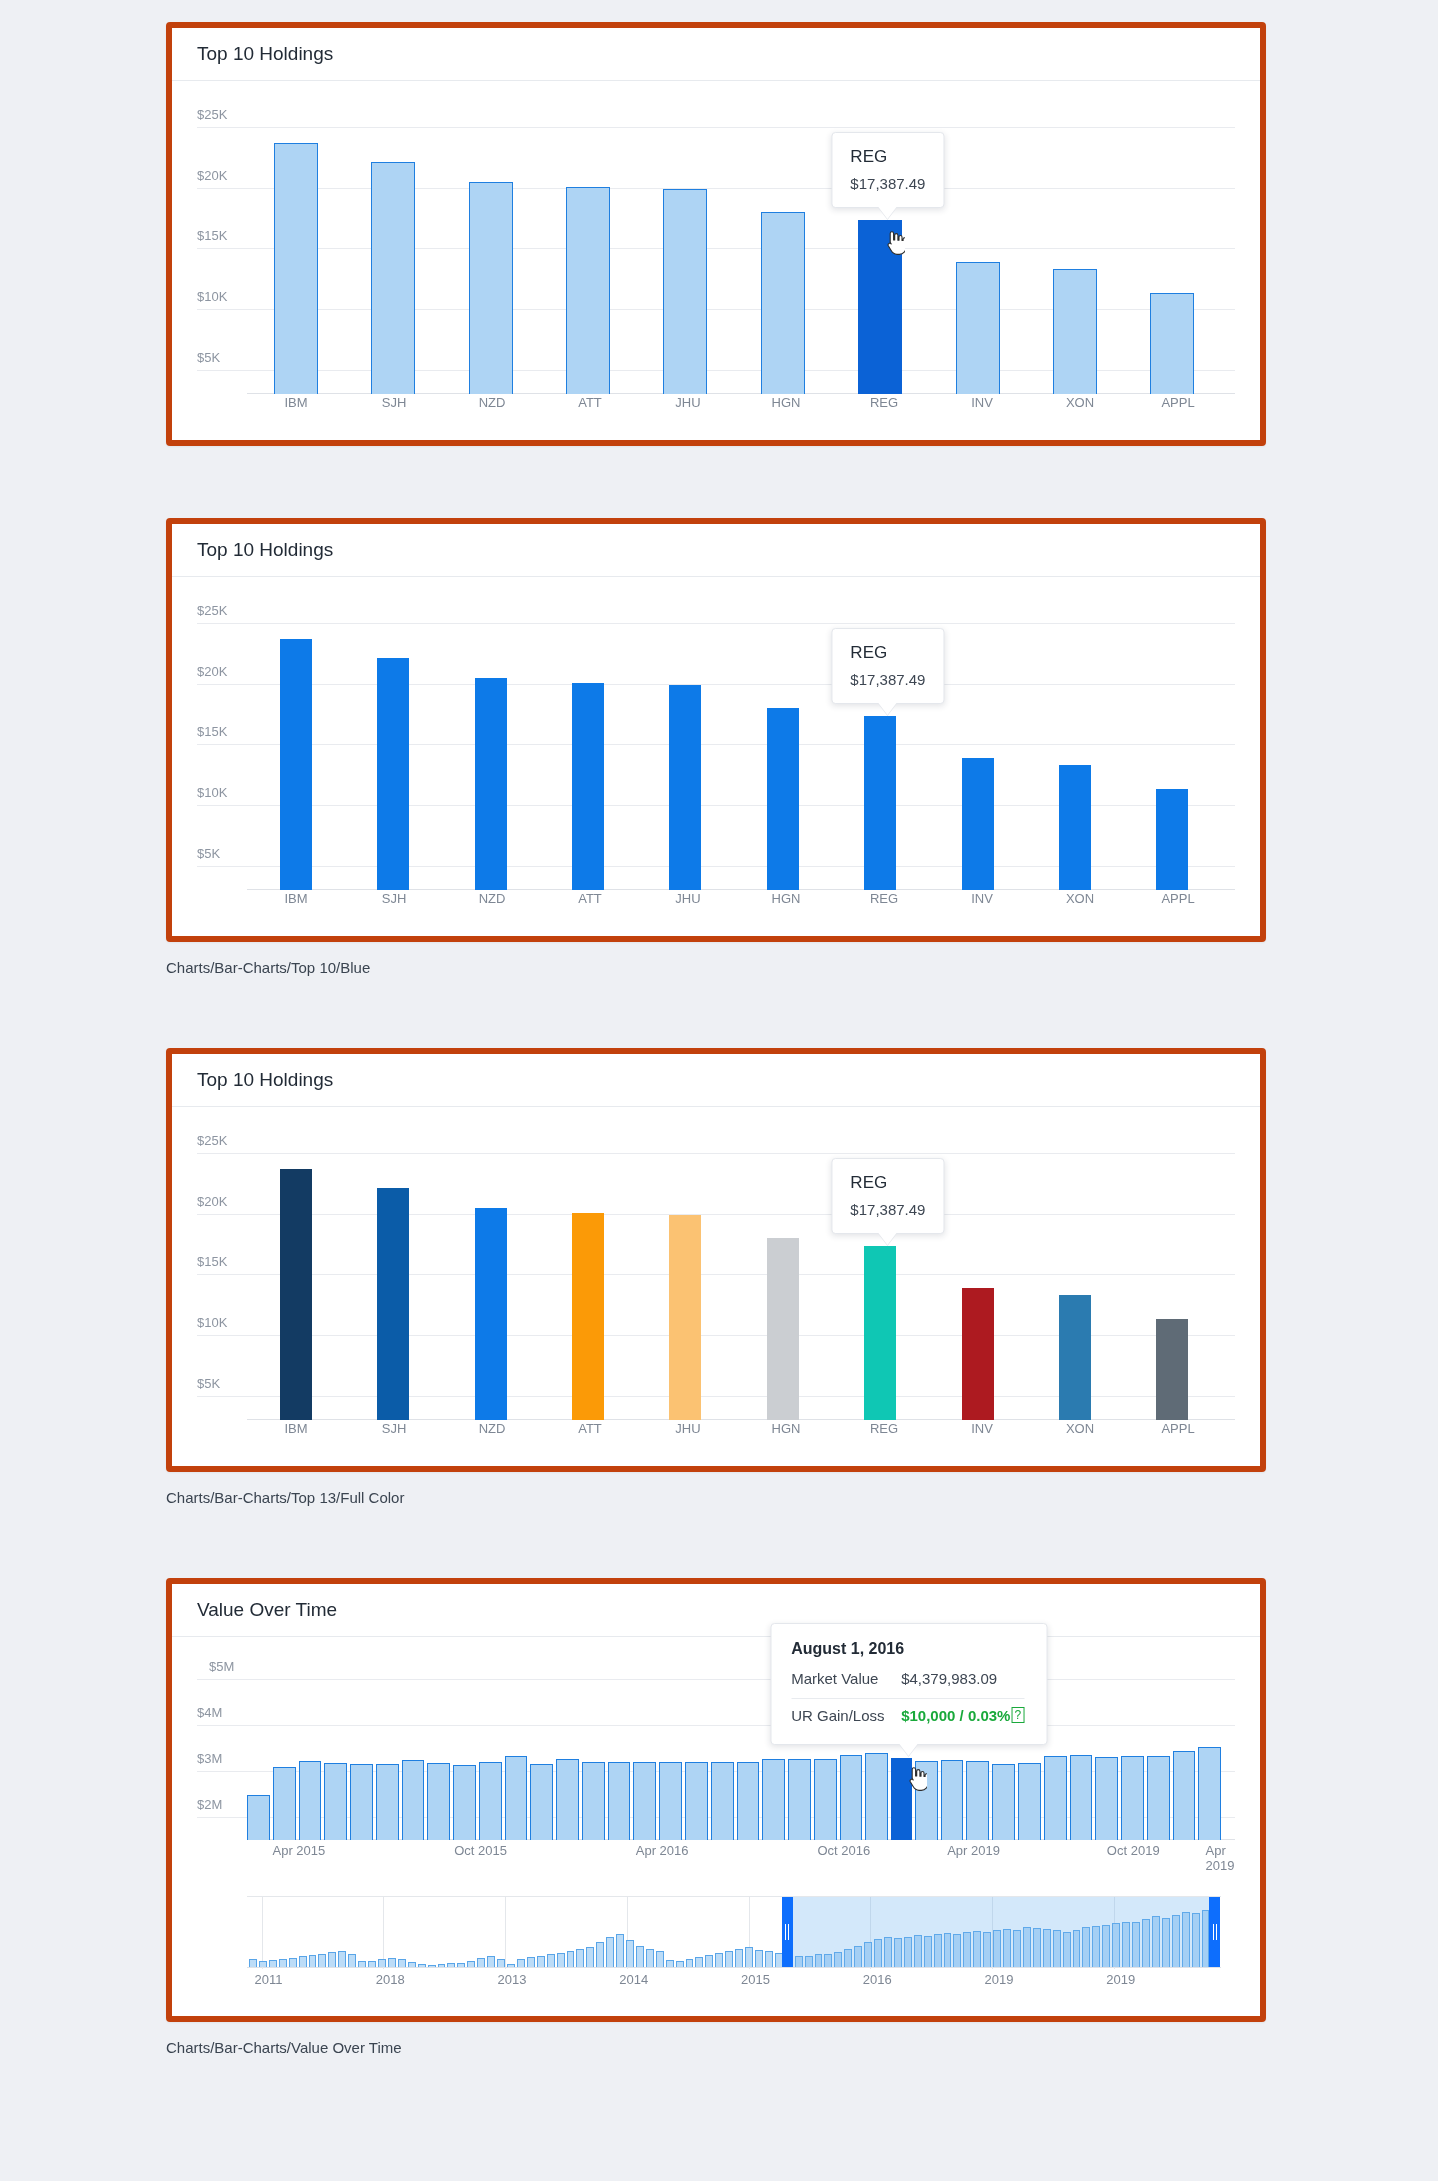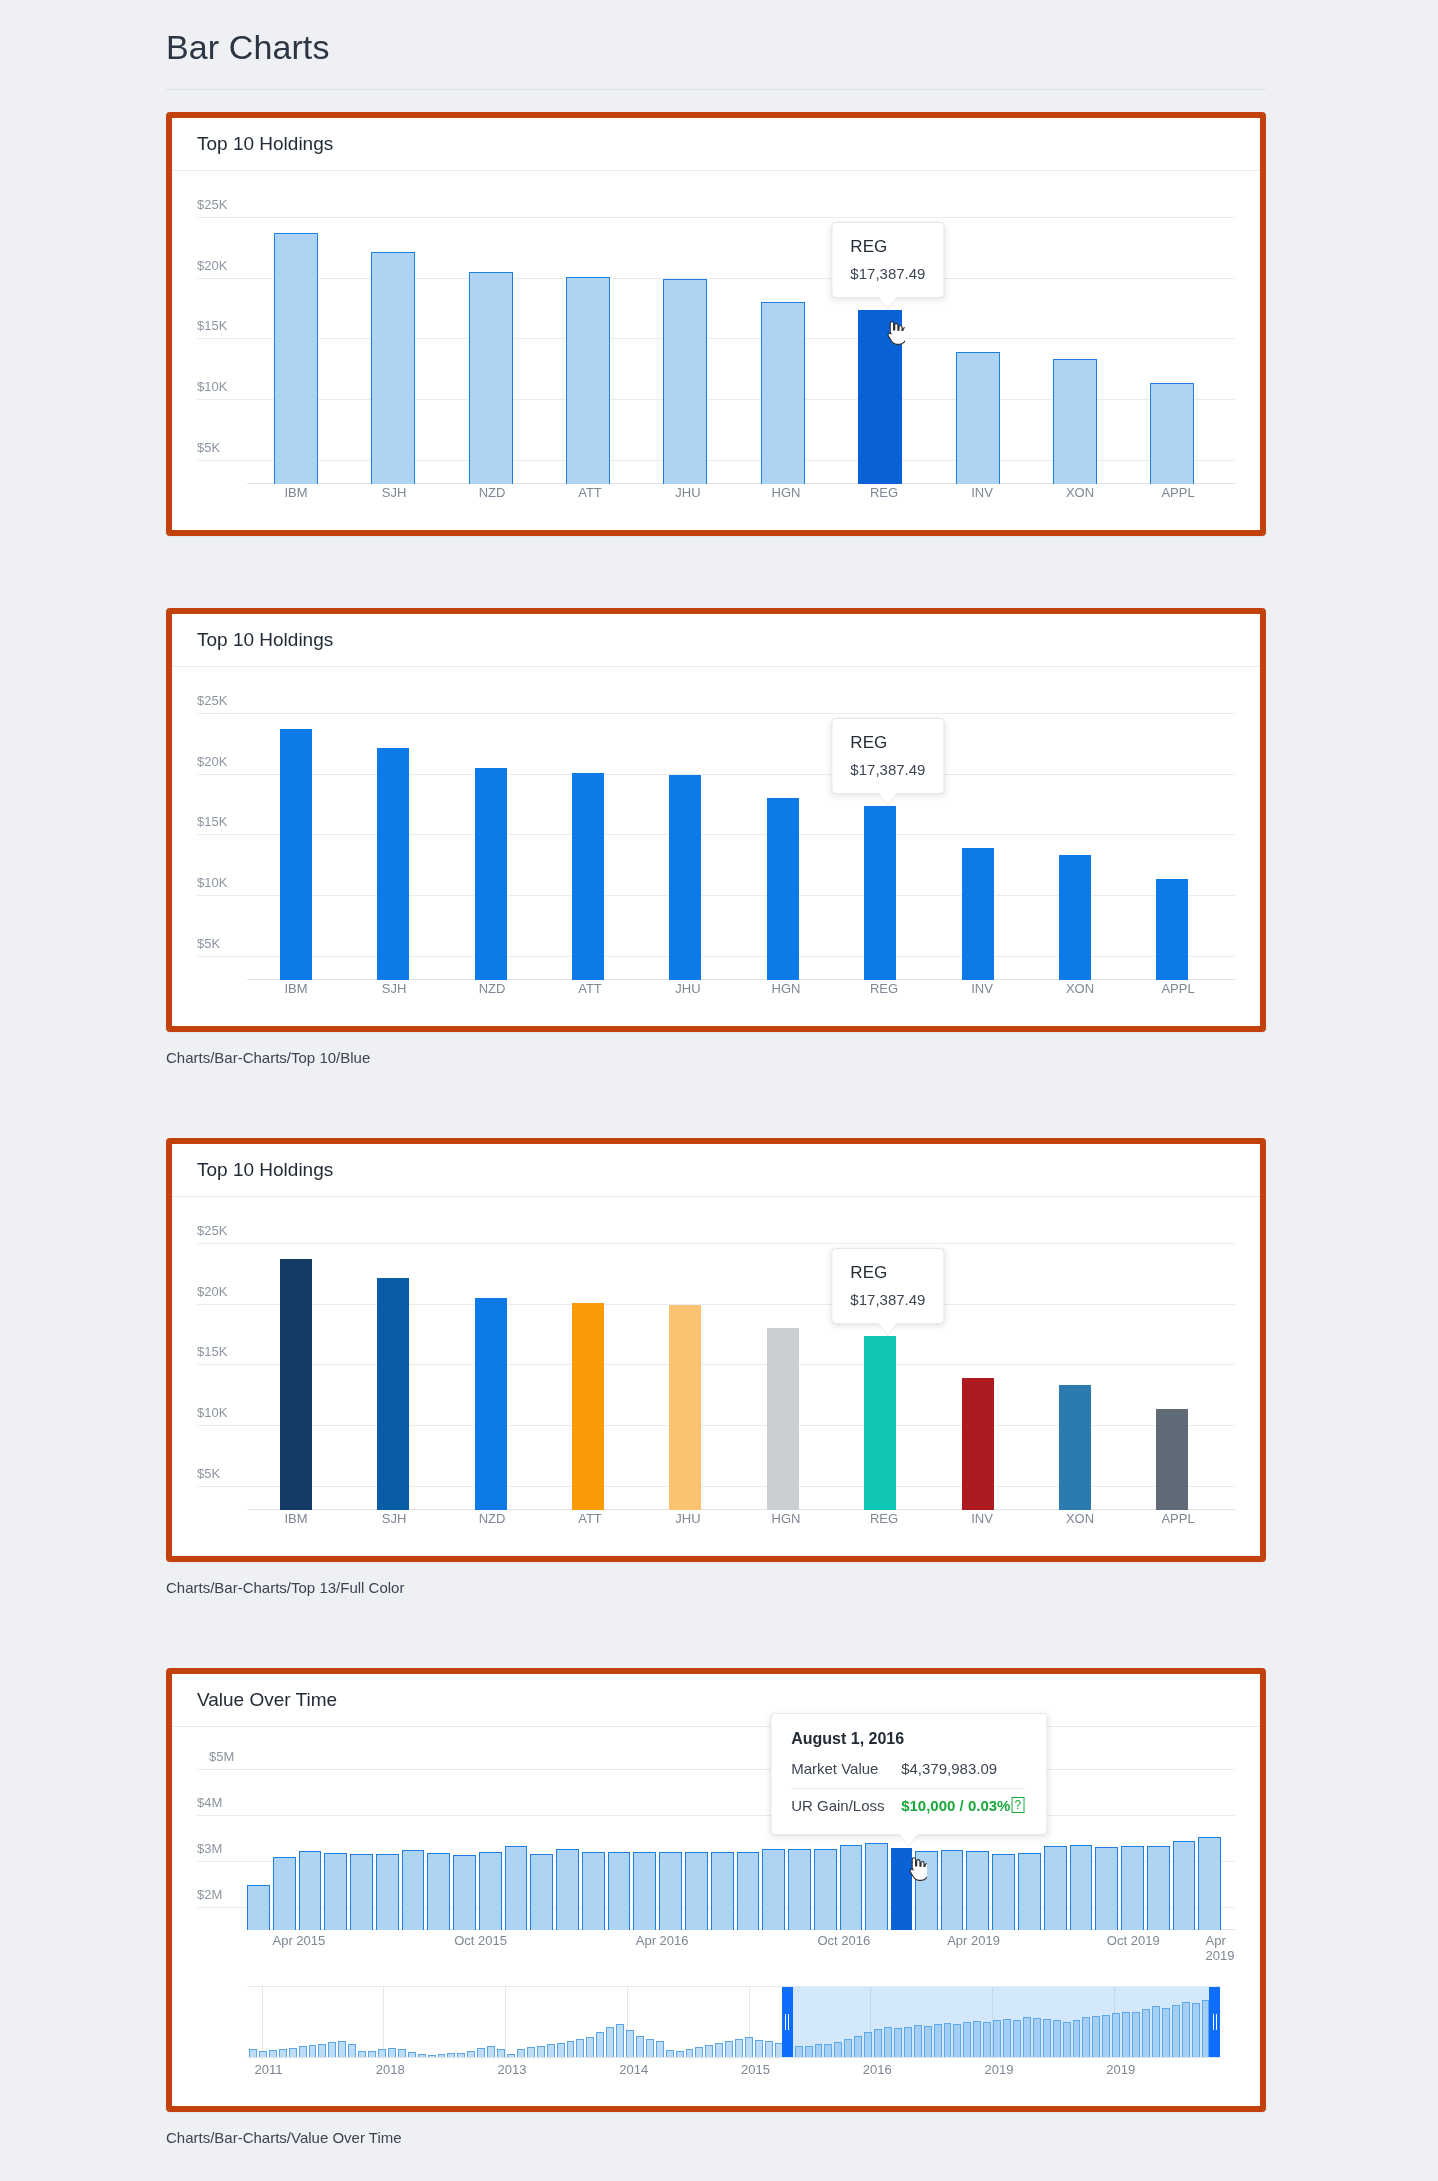--- a/index.html
+++ b/index.html
@@ -218,21 +218,20 @@
   .tt-row .k { width: 110px; color: #3d4652; }
   .tt-row .v { color: #3d4652; }
   .tt-row.pos .v { color: #19a93b; font-weight: bold; }
   .tt-sep { height: 1px; background: #e8ebef; margin: 7px 0 4px 0; }
 </style>
 </head>
 <body>
 
 <div class="page">
 
-  <h1 class="page-title">Bar Charts</h1>
 
   <div class="section" style="margin-top:22px;">
     <div class="card">
       <div class="card-head">
         <div class="card-title">Top 10 Holdings</div>
       </div>
       <div class="card-body plot-wrap">
         <div class="plot" id="plot0">
             <div class="gridline" style="top: 18.1915px;"></div>
             <div class="ylabel" style="top: 18.1915px;">$25K</div>

